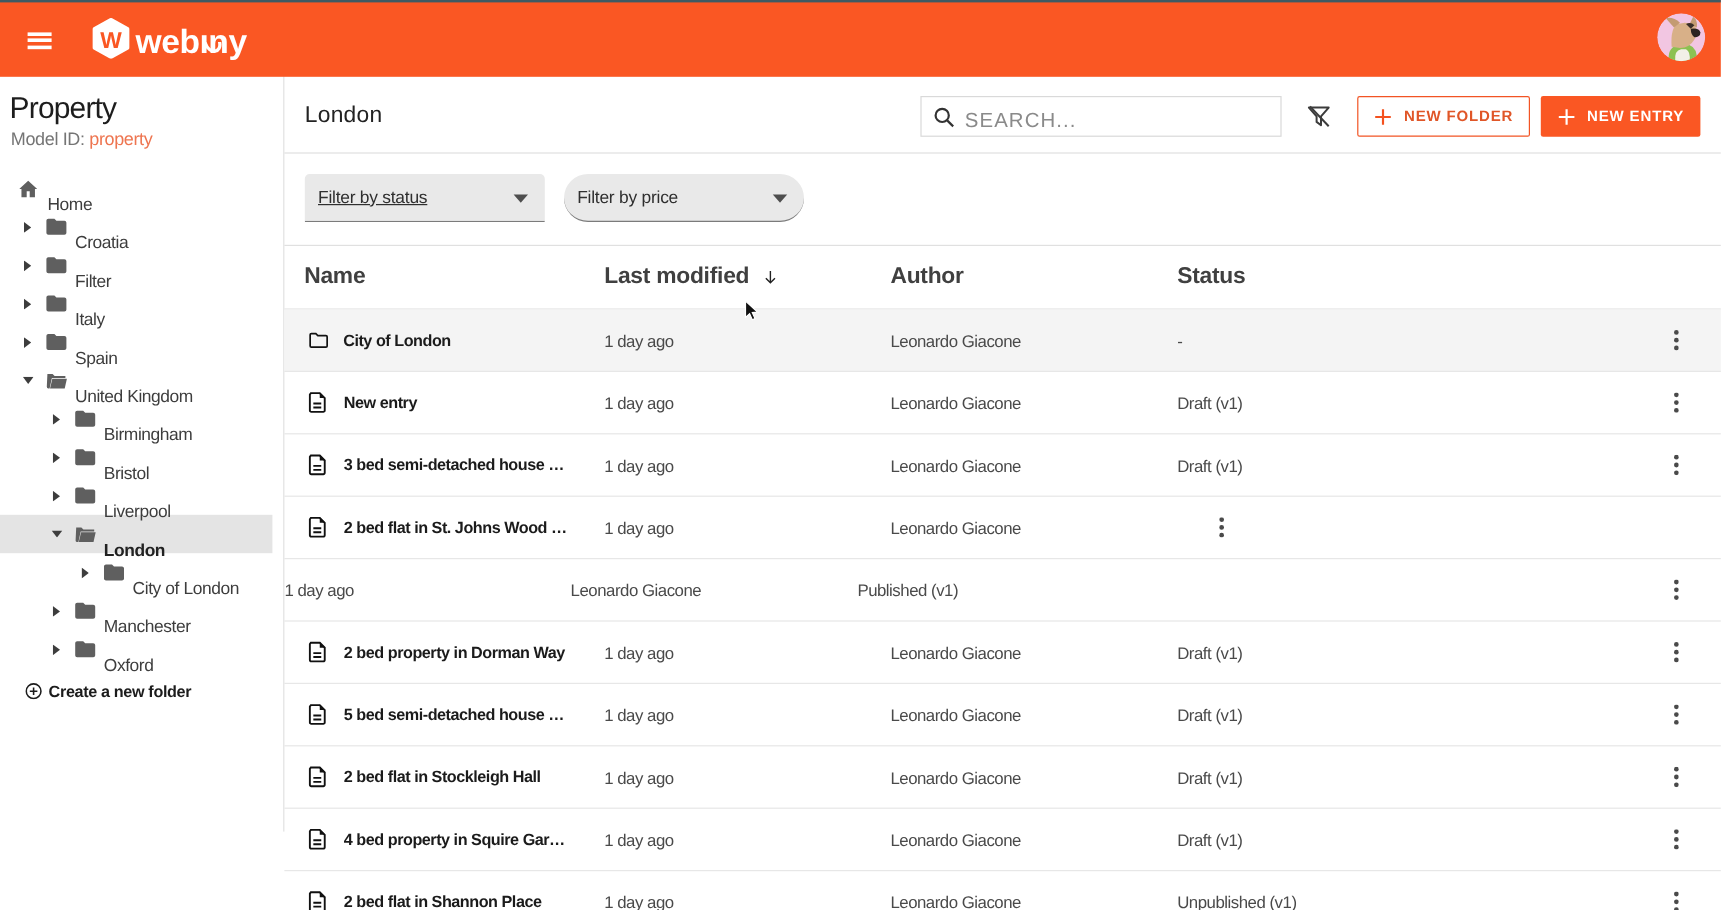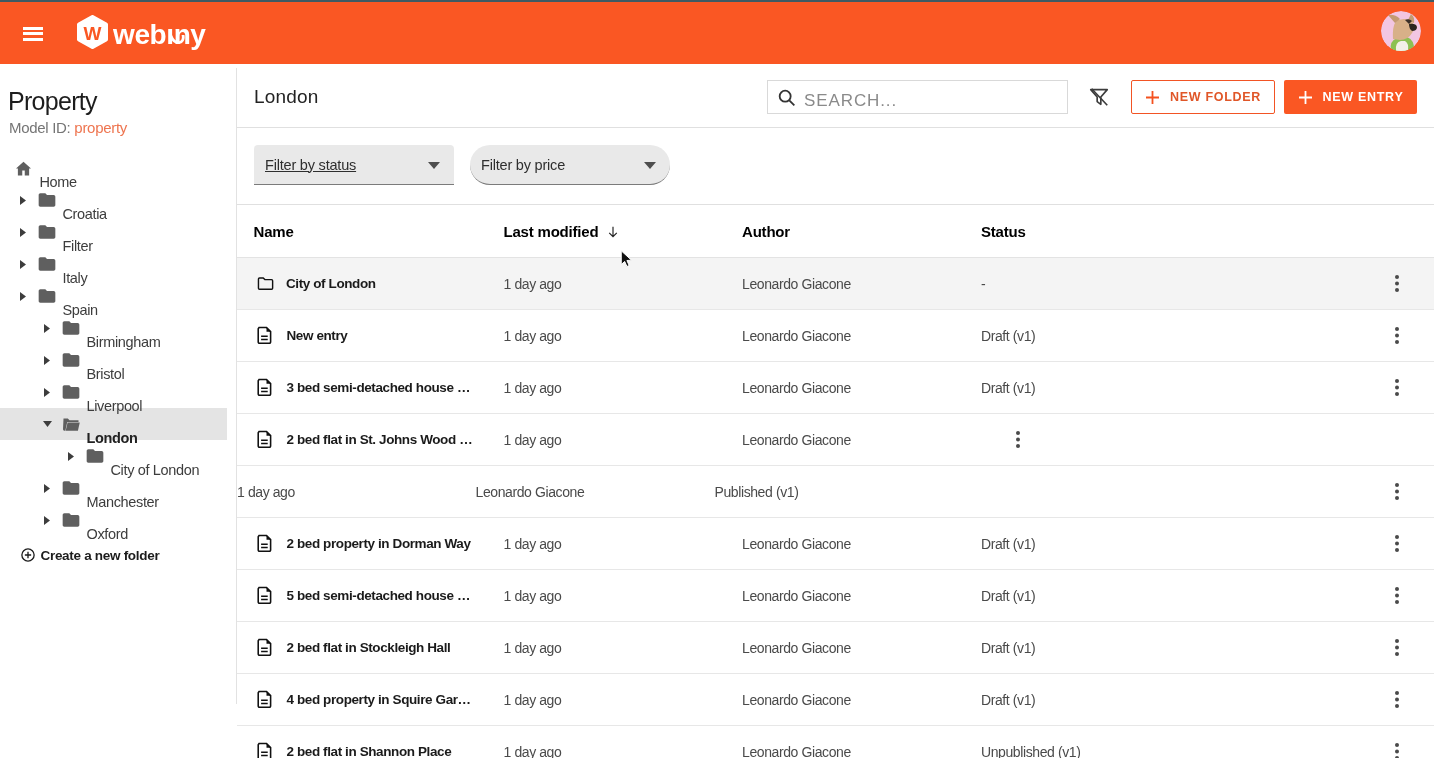--- a/index.html
+++ b/index.html
@@ -6,21 +6,21 @@
 html,body { width:1434px; height:758px; overflow:hidden; background:#fff;
   font-family:"Liberation Sans", sans-serif; }
 .topstrip { position:absolute; left:0; top:0; width:1434px; height:2px; background:#3e5a63; z-index:30; }
 .appbar { position:absolute; left:0; top:0; width:1434px; height:64px; background:#fa5723; z-index:20; }
 .hamb { position:absolute; left:23px; top:27px; width:20px; height:14px; }
 .hamb div { height:2.6px; background:#fff; margin-bottom:2.9px; }
 .logo { position:absolute; left:77px; top:15px; }
 .wordmark { position:absolute; left:113px; top:19px; color:#fff; font-size:28px; font-weight:bold; letter-spacing:-0.4px; }
 .avatar { position:absolute; left:1381px; top:11px; width:40px; height:40px; border-radius:50%; overflow:hidden; }
 
-.sidebar { position:absolute; left:0; top:68px; width:237px; height:636px; background:#fff; border-right:1px solid #e2e2e2; }
+.sidebar { position:absolute; left:0; top:57px; width:237px; height:636px; background:#fff; border-right:1px solid #e2e2e2; }
 .sb-title { position:absolute; left:8px; top:19px; font-size:25px; color:#1d1d1d; font-weight:400; letter-spacing:-0.7px; }
 .sb-model { position:absolute; left:9px; top:51px; font-size:15px; color:#757575; letter-spacing:-0.3px; }
 .sb-model span { color:#ee7550; }
 .tree { position:absolute; left:0; top:84px; width:237px; }
 .trow { height:32px; display:flex; align-items:center; font-size:14.5px; color:#3d3d3d; letter-spacing:-0.35px; }
 .trow.sel { width:227px; background:#e4e4e4; font-weight:bold; color:#222; }
 .tri { width:10px; height:10px; flex:0 0 10px; display:flex; align-items:center; justify-content:center; }
 .fold { width:20px; height:20px; flex:0 0 20px; margin:0 6px 0 8.5px; }
 .tlabel { white-space:nowrap;margin-top:28px; }
 .createrow { height:32px; margin-top:3px; display:flex; align-items:center; font-size:13.5px; font-weight:bold; color:#1c1c1c; letter-spacing:-0.3px; }
@@ -36,21 +36,21 @@
 .btn svg { margin-right:10px; }
 .btn-folder { left:894px; width:144px; border:1px solid #f25424; color:#e05628; background:#fff; }
 .btn-entry { left:1047px; width:133px; background:#fa5723; color:#fff; }
 
 .filters { position:absolute; left:0; top:65px; width:1197px; height:76px; border-bottom:1px solid #e0e0e0; }
 .fsel { position:absolute; top:16px; width:200px; height:40px; background:#e9e9e9; border-bottom:1px solid #7b7b7b; border-radius:4px 4px 0 0; font-size:14.5px; color:#2f2f2f; display:flex; align-items:center; padding-left:11px; letter-spacing:-0.2px; }
 .fsel .dn { position:absolute; right:14px; top:17px; width:0; height:0; border-left:6px solid transparent; border-right:6px solid transparent; border-top:7px solid #4e4e4e; }
 .fsel1 { left:17px;text-decoration:underline; }
 .fsel2 { left:233px;border-radius:20px; }
 
-.thead { position:absolute; left:0; top:141px; width:1197px; height:53px; display:flex; align-items:center; font-size:15px; font-weight:bold; color:#000000; letter-spacing:-0.2px; border-bottom:1px solid #e3e3e3; }
+.thead { position:absolute; left:0; top:141px; width:1197px; height:53px; display:flex; align-items:center; font-size:19px; font-weight:bold; color:#404040; letter-spacing:-0.2px; border-bottom:1px solid #e3e3e3; }
 .c-name { width:266.5px; padding-left:16.5px; }
 .c-mod { width:238.5px; white-space:nowrap; }
 .c-auth { width:239px; }
 .c-stat { flex:1; }
 .c-dots { width:74px; }
 
 .rows { position:absolute; left:0; top:194px; width:1197px; }
 .row { height:52px; display:flex; align-items:center; border-bottom:1px solid #e7e7e7; font-size:14px; color:#4a4a4a; letter-spacing:-0.4px; }
 .row.gray { background:#f4f4f4; }
 .rname { width:266.5px; padding-left:19px; display:flex; align-items:center; font-weight:bold; font-size:13.5px; letter-spacing:-0.4px; color:#1b1b1b; white-space:nowrap; overflow:hidden; }
@@ -139,20 +139,33 @@
           <svg width="6" height="9" viewBox="0 0 6 9">
             <path d="M0 0 L6 4.5 L0 9z" fill="#3d3d3d"></path>
           </svg>
         </span>
         <svg class="fold" viewBox="0 0 24 24" fill="#5f5f5f">
           <path d="M10 4H4c-1.1 0-2 .9-2 2v12c0 1.1.9 2 2 2h16c1.1 0 2-.9 2-2V8c0-1.1-.9-2-2-2h-8l-2-2z"></path>
         </svg>
         <span class="tlabel">Spain</span>
       </div>
     <div class="trow">
+        <span style="width:18px"></span>
+        <span class="tri">
+          <svg width="9" height="6" viewBox="0 0 9 6">
+            <path d="M0 0 L9 0 L4.5 6z" fill="#3d3d3d"></path>
+          </svg>
+        </span>
+        <svg class="fold" viewBox="0 0 24 24" fill="#5f5f5f">
+          <path d="M3 5.5h5.2l2 2H21v2H7.5L5.2 20H4a1.6 1.6 0 0 1-1.6-1.6z"></path>
+          <path d="M7.9 10.3 H22.5 L20.3 20 H5.6z"></path>
+        </svg>
+        <span class="tlabel">United Kingdom</span>
+      </div>
+    <div class="trow">
         <span style="width:42px"></span>
         <span class="tri">
           <svg width="6" height="9" viewBox="0 0 6 9">
             <path d="M0 0 L6 4.5 L0 9z" fill="#3d3d3d"></path>
           </svg>
         </span>
         <svg class="fold" viewBox="0 0 24 24" fill="#5f5f5f">
           <path d="M10 4H4c-1.1 0-2 .9-2 2v12c0 1.1.9 2 2 2h16c1.1 0 2-.9 2-2V8c0-1.1-.9-2-2-2h-8l-2-2z"></path>
         </svg>
         <span class="tlabel">Birmingham</span>

